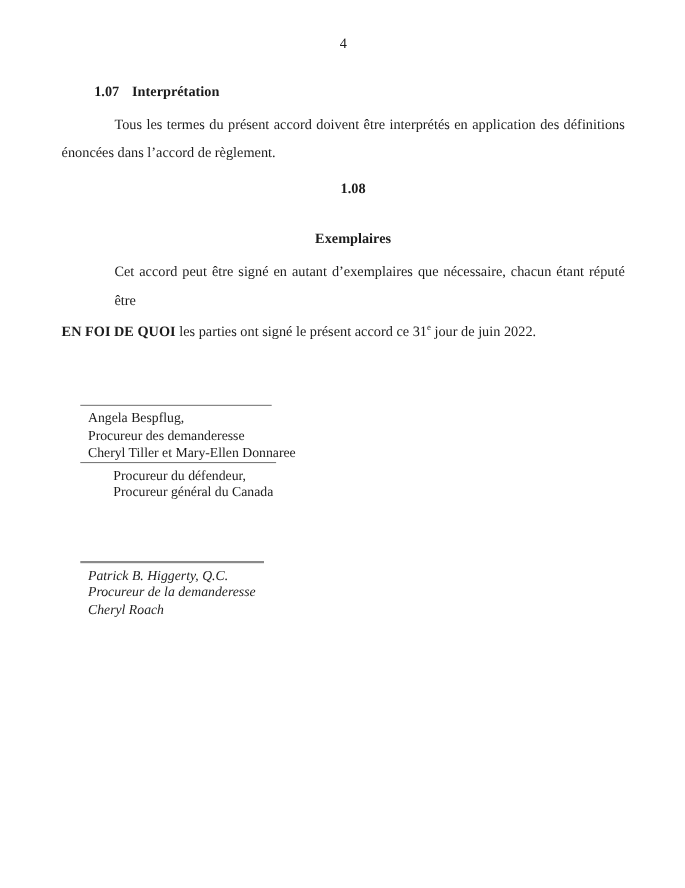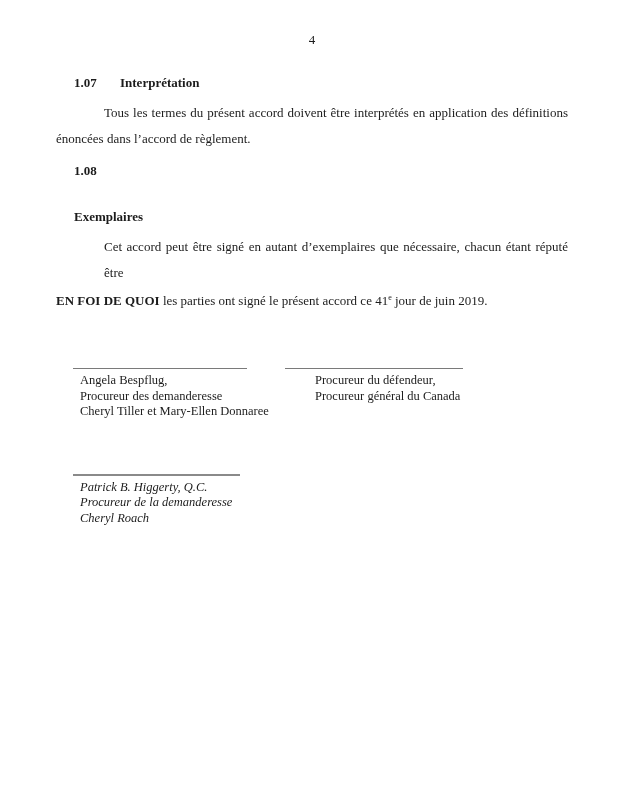--- a/index.html
+++ b/index.html
@@ -26,20 +26,21 @@
     text-align: center;
     line-height: 14px;
     font-size: 13px;
   }
   .section-heading {
     display: flex;
     margin: 28px 0 0 18px;
     line-height: 16px;
     font-weight: bold;
     font-size: 13px;
+    text-align: center;
   }
   .section-heading.second {
     margin-top: 11px;
     flex-direction: column;
   }
   .section-number {
     flex: 0 0 46px;
   }
   .paragraph {
     margin-top: 9px;
@@ -68,20 +69,21 @@
     vertical-align: super;
     font-size: 8px;
     line-height: 0;
   }
   .signature-row {
     display: flex;
     margin-left: 17px;
   }
   .signature-row.first-row {
     margin-top: 54px;
+    flex-direction: column;
   }
   .signature-row.second-row {
     margin-top: 54px;
     font-style: italic;
   }
   .signature-block {
     box-sizing: border-box;
   }
   .signature-block.left {
     width: 174px;
@@ -133,21 +135,21 @@
 
   <div class="section-heading second">
     <span class="section-number">1.08</span>
     <span class="section-title">Exemplaires</span>
   </div>
 
   <div class="paragraph">
     <div class="line first">Cet accord peut être signé en autant d’exemplaires que nécessaire, chacun étant réputé être</div>
   </div>
 
-  <div class="witness-clause"><span class="witness-bold">EN FOI DE QUOI</span><span> les parties ont signé le présent accord ce 41</span><sup class="witness-sup">e</sup><span> jour de juin 2019.</span></div>
+  <div class="witness-clause"><span class="witness-bold">EN FOI DE QUOI</span><span> les parties ont signé le présent accord ce 31</span><sup class="witness-sup">e</sup><span> jour de juin 2022.</span></div>
 
   <div class="signature-row first-row">
     <div class="signature-block left">
       <div class="signature-rule"></div>
       <div class="signature-text">
         <div>Angela Bespflug,</div>
         <div>Procureur des demanderesse</div>
         <div>Cheryl Tiller et Mary-Ellen Donnaree</div>
       </div>
     </div>

